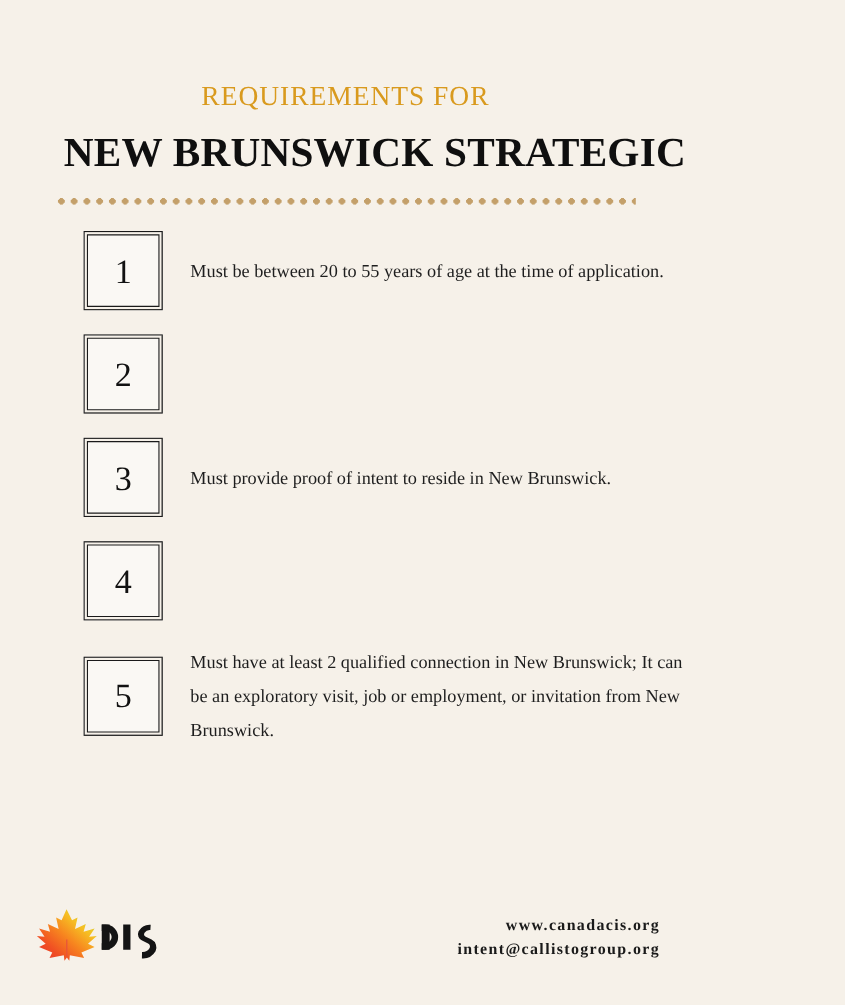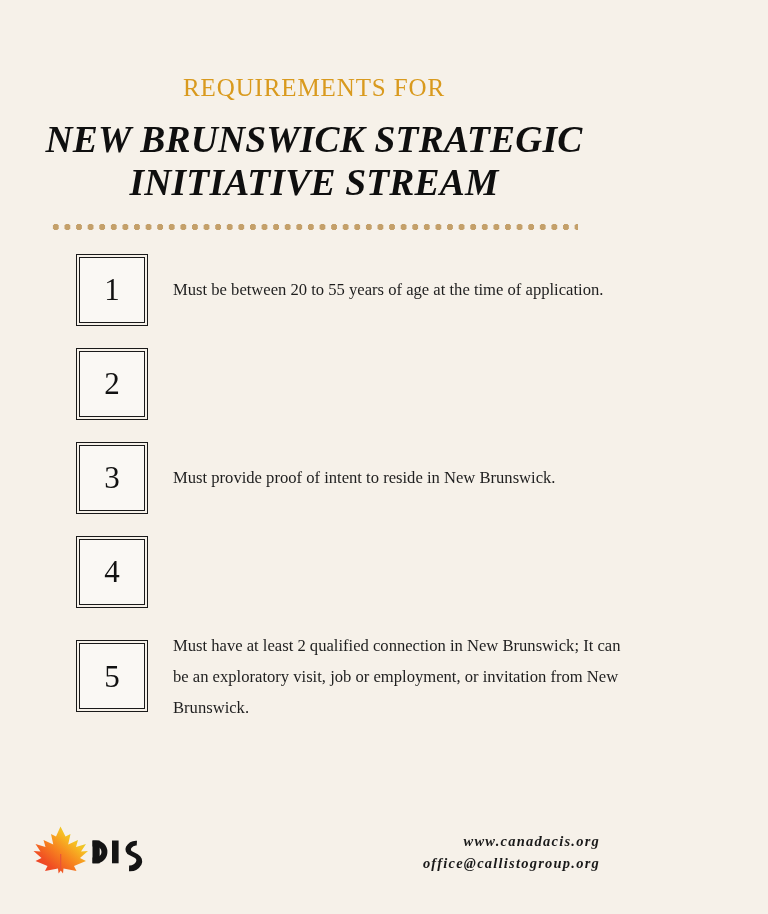--- a/index.html
+++ b/index.html
@@ -36,22 +36,21 @@
     line-height: 1.1;
     margin: 0;
   }
   .title {
     font-family: "Liberation Serif", serif;
     font-size: 37.5px;
     line-height: 1.16;
     letter-spacing: 0.005em;
     color: #0f0f0f;
     margin: 16px 0 0 0;
-    padding: 0 40px;
-    font-style: italic;
+    padding: 0 58px;
   }
   .title .line {
     display: block;
     white-space: nowrap;
   }
 
   
   .divider {
     margin: 19px auto 0 auto;
     width: 528px;
@@ -128,32 +127,31 @@
 
   .contact {
     text-align: right;
     font-family: "Liberation Serif", serif;
     font-size: 14.5px;
     font-weight: bold;
     letter-spacing: 0.085em;
     line-height: 22px;
     color: #1a1a1a;
   }
-  .contact span { display: block; font-style: italic; }
+  .contact span { display: block; }
 </style>
 </head>
 <body>
 
 <div class="page">
 
   <div class="header">
     <p class="eyebrow">REQUIREMENTS FOR</p>
     <h1 class="title">
       <span class="line">NEW BRUNSWICK STRATEGIC</span>
-      <span class="line">INITIATIVE STREAM</span>
     </h1>
   </div>
 
   <div class="divider">
     <span class="dots"></span>
   </div>
 
   <ul class="reqs">
     <li class="req">
       <div class="numbox">1</div>
@@ -214,18 +212,18 @@
                    a8.0 8.0 0 0 0 -3.6 -10.6
                    l-5.3 -2.6
                    a2.6 2.6 0 0 1 -1.1 -3.6
                    a5.6 5.6 0 0 1 5.3 -2.5 z"></path>
         </g>
       </svg>
     </div>
 
     <div class="contact">
       <span>www.canadacis.org</span>
-      <span>office@callistogroup.org</span>
+      <span>intent@callistogroup.org</span>
     </div>
 
   </div>
 
 </div>
 
 </body></html>

